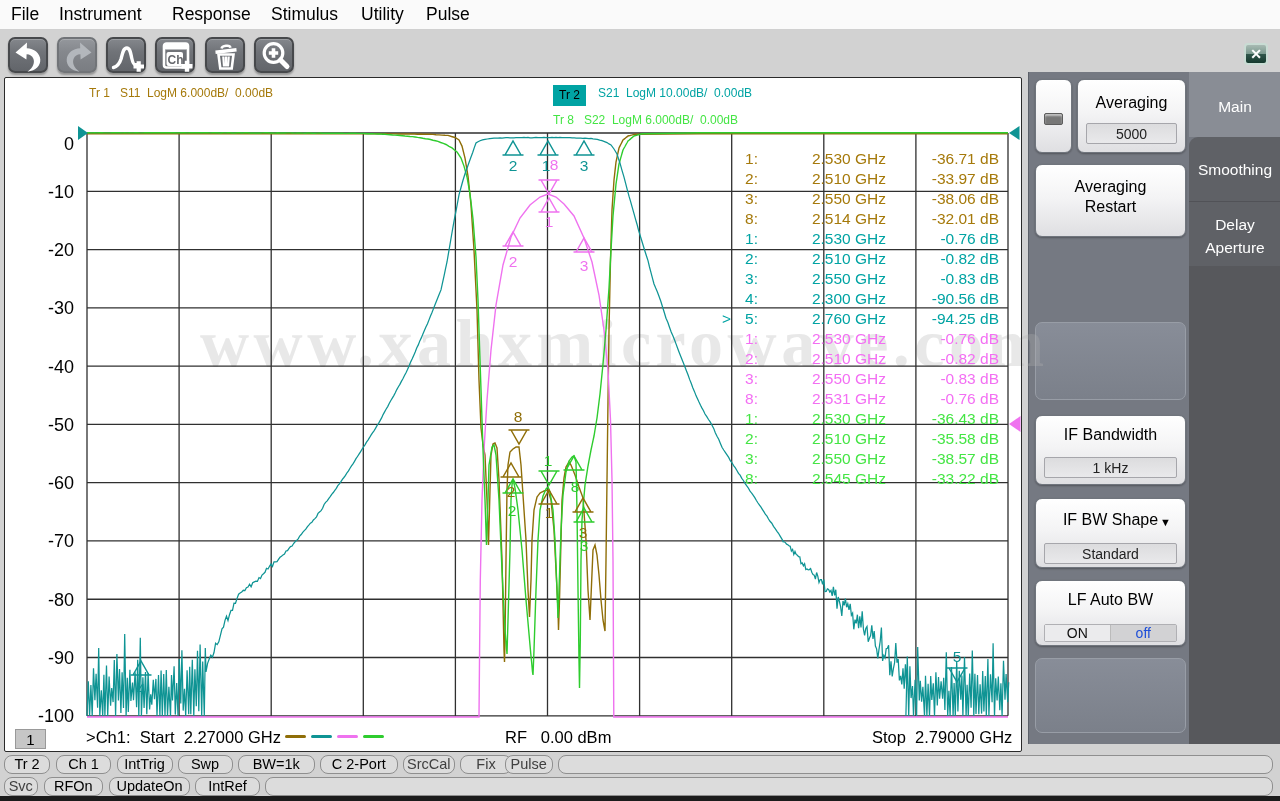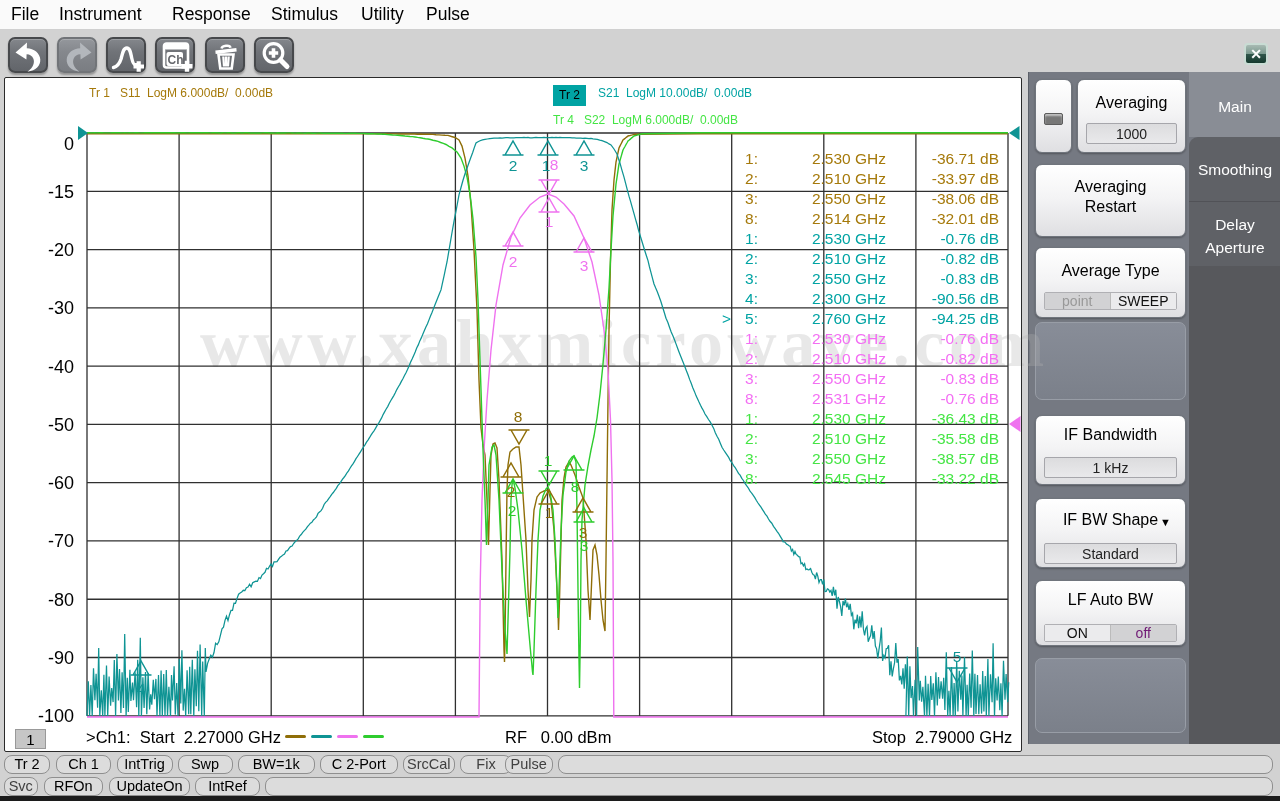--- a/index.html
+++ b/index.html
@@ -133,23 +133,23 @@
     <div class="abs" style="left:563px;top:446px;width:30px;text-align:center;font-size:15.5px;color:#8f6e08">3</div>
     <div class="abs" style="left:528px;top:374px;width:30px;text-align:center;font-size:15.5px;color:#2ecc2e">1</div>
     <div class="abs" style="left:492px;top:424px;width:30px;text-align:center;font-size:15.5px;color:#2ecc2e">2</div>
     <div class="abs" style="left:555px;top:400px;width:30px;text-align:center;font-size:15.5px;color:#2ecc2e">8</div>
     <div class="abs" style="left:564px;top:459px;width:30px;text-align:center;font-size:15.5px;color:#2ecc2e">3</div>
     <div class="abs" style="left:121px;top:602px;width:30px;text-align:center;font-size:15.5px;color:#0f9494">4</div>
     <div class="abs" style="left:937px;top:570px;width:30px;text-align:center;font-size:15.5px;color:#0f9494">5</div>
     <div class="tl" style="left:84px;top:8px;color:#a5790a">Tr 1   S11  LogM 6.000dB/  0.00dB</div>
     <div class="tl" style="left:548px;top:7px;background:#00a3a3;color:#000;padding:3px 6px 4px">Tr 2</div>
     <div class="tl" style="left:593px;top:8px;color:#00a3a3">S21  LogM 10.00dB/  0.00dB</div>
-    <div class="tl" style="left:548px;top:35px;color:#44e544">Tr 4   S22  LogM 6.000dB/  0.00dB</div>
+    <div class="tl" style="left:548px;top:35px;color:#44e544">Tr 8   S22  LogM 6.000dB/  0.00dB</div>
     <div class="axlab" style="left:0px;top:56px">0</div>
-    <div class="axlab" style="left:0px;top:104px">-15</div>
+    <div class="axlab" style="left:0px;top:104px">-10</div>
     <div class="axlab" style="left:0px;top:162px">-20</div>
     <div class="axlab" style="left:0px;top:220px">-30</div>
     <div class="axlab" style="left:0px;top:279px">-40</div>
     <div class="axlab" style="left:0px;top:337px">-50</div>
     <div class="axlab" style="left:0px;top:395px">-60</div>
     <div class="axlab" style="left:0px;top:453px">-70</div>
     <div class="axlab" style="left:0px;top:512px">-80</div>
     <div class="axlab" style="left:0px;top:570px">-90</div>
     <div class="axlab" style="left:0px;top:628px">-100</div>
     <div class="mrow" style="left:727px;top:71.5px;width:264px;color:#a5790a"><span class="mnum">1:</span><span class="mfrq">2.530 GHz</span><span class="mval">-36.71 dB</span></div>
@@ -184,34 +184,30 @@
       <div class="abs" style="left:160px;top:0;width:92px;height:65px;background:#898d95"></div>
       <div class="abs" style="left:160px;top:193.5px;width:92px;height:478px;background:#57585c"></div>
       <div class="abs" style="left:160px;top:65px;width:92px;height:63.5px;background:#5f6166;border-radius:9px 0 0 0"></div>
       <div class="abs" style="left:160px;top:128.5px;width:92px;height:65px;background:#5f6166;border-top:1px solid #515257"></div>
       <div class="ptab" style="left:160px;width:92px;top:26px">Main</div>
       <div class="ptab" style="left:160px;width:92px;top:89px">Smoothing</div>
       <div class="ptab" style="left:160px;width:92px;top:141px;line-height:23px">Delay<br>Aperture</div>
       <div class="pbtn" style="left:6px;top:7px;width:37px;height:74px">
         <div class="abs" style="left:8px;top:33px;width:19px;height:12px;background:#777;border-radius:2px;border:1px solid #5d5d5d;box-shadow:inset 0 2px 2px rgba(255,255,255,.55)"></div>
       </div>
-      <div class="pbtn" style="left:48px;top:7px;width:109px;height:74px;font-size:16px;padding-top:14px">Averaging<div class="pval" style="top:43px">1000</div></div>
+      <div class="pbtn" style="left:48px;top:7px;width:109px;height:74px;font-size:16px;padding-top:14px">Averaging<div class="pval" style="top:43px">5000</div></div>
       <div class="pbtn" style="left:6px;top:92px;width:151px;height:73px;font-size:16px;padding-top:40px;line-height:20px">
         <div style="margin-top:-28px">Averaging<br>Restart</div>
       </div>
-      <div class="pbtn" style="left:6px;top:174.5px;width:151px;height:71.5px;font-size:16px;padding-top:14px">Average Type<div class="ptog" style="top:44px">
-          <div style="background:#d2d2d4;color:#999;border-right:1px solid #bbb">point</div>
-          <div style="background:#ebebed;color:#111">SWEEP</div>
-        </div></div>
       <div class="pbtn dis" style="left:6px;top:250px;width:151px;height:78px"></div>
       <div class="pbtn" style="left:6px;top:343px;width:151px;height:70px;font-size:16px;padding-top:10px">IF Bandwidth<div class="pval" style="top:41px">1 kHz</div></div>
       <div class="pbtn" style="left:6px;top:425.5px;width:151px;height:70.5px;font-size:16px;padding-top:12px">IF BW Shape <span style="font-size:11px;position:absolute;right:14px;top:17px">▼</span><div class="pval" style="top:44px">Standard</div></div>
       <div class="pbtn" style="left:6px;top:508px;width:151px;height:65.5px;font-size:16px;padding-top:10px">LF Auto BW<div class="ptog" style="top:43px">
           <div style="background:#ebebed;color:#111;border-right:1px solid #bbb">ON</div>
-          <div style="background:#d2d2d4;color:#701a75">off</div>
+          <div style="background:#d2d2d4;color:#1d4ed8">off</div>
         </div></div>
       <div class="pbtn dis" style="left:6px;top:586px;width:151px;height:75px"></div>
     </div>
   </div>
 <div class="abs" style="left:1022px;top:300px;width:258px;height:75px;overflow:hidden;z-index:40">
     <div class="abs wmk" style="left:-822px;top:4px">www.xahxmicrowave.com</div>
   </div>
 <div id="statusbar" class="abs">
     <div class="sbtn" style="left:4px;top:3px;width:46px">Tr 2</div>
     <div class="sbtn" style="left:56px;top:3px;width:55px">Ch 1</div>

